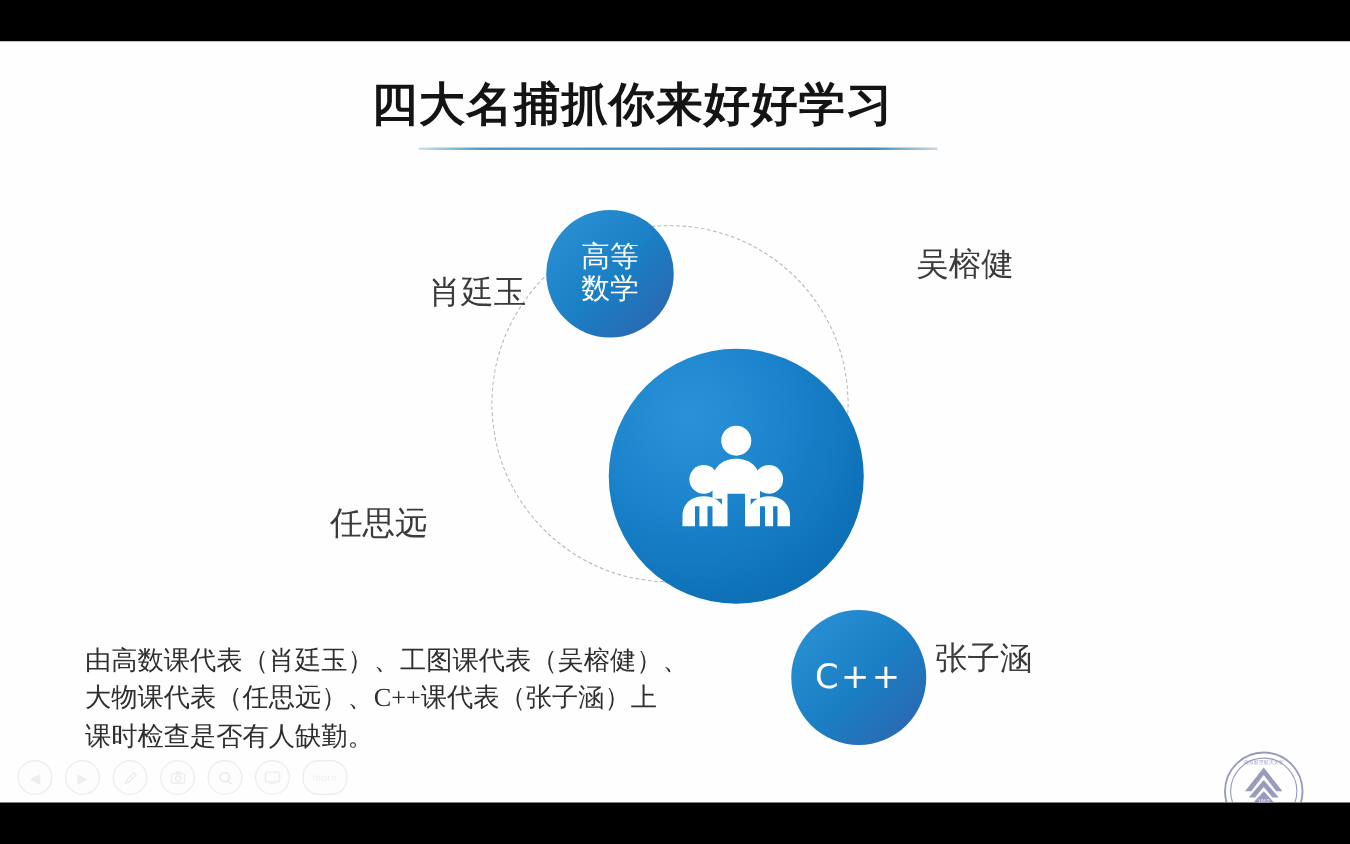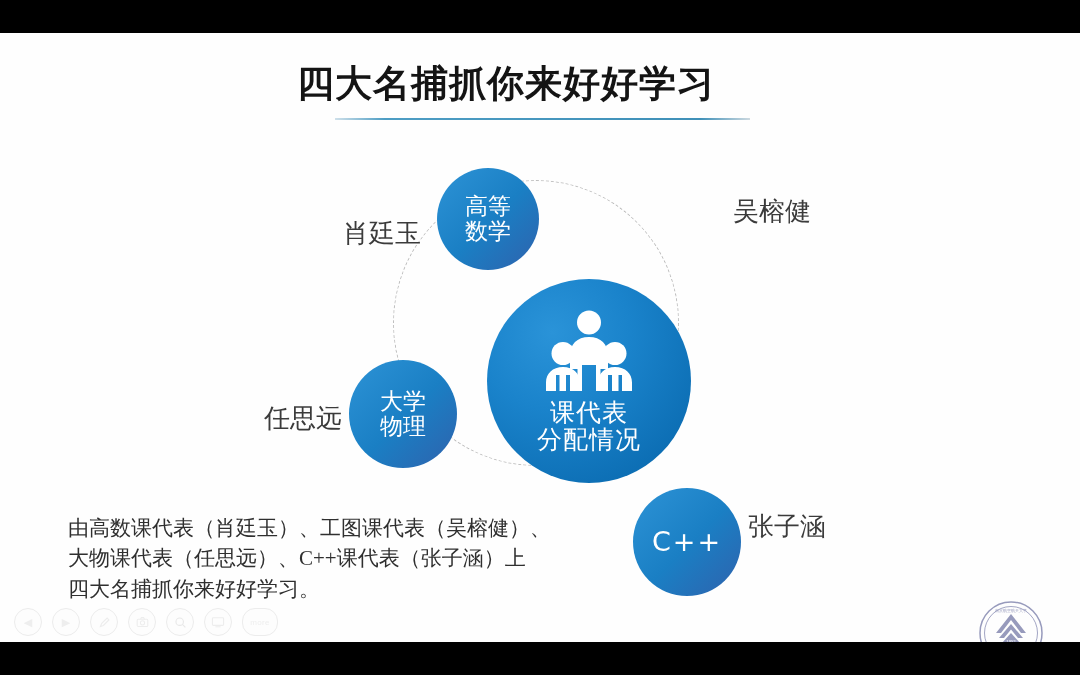--- a/index.html
+++ b/index.html
@@ -113,51 +113,43 @@
         <span>
           <svg class="people" viewBox="0 0 104 84" xmlns="http://www.w3.org/2000/svg" fill="#ffffff">
             <circle cx="52" cy="13.5" r="12"></circle>
             <path d="M52 28 C40 28 33 35.5 33 46 L33 60 L40.5 60 L40.5 82 L45 82 L45 56 L59 56 L59 82 L63.5 82 L63.5 60 L71 60 L71 46 C71 35.5 64 28 52 28 Z"></path>
             <circle cx="26" cy="44.5" r="11.5"></circle>
             <path d="M26 58 C15.5 58 9 64.5 9 73.5 L9 82 L15 82 L15 82 L19 82 L19 66 L22.5 66 L22.5 82 L29 82 L29 66 L33 66 L33 82 L43 82 L43 73.5 C43 64.5 36.5 58 26 58 Z"></path>
             <circle cx="78" cy="44.5" r="11.5"></circle>
             <path d="M78 58 C67.5 58 61 64.5 61 73.5 L61 82 L71 82 L71 66 L75 66 L75 82 L81.5 82 L81.5 66 L85 66 L85 82 L95 82 L95 73.5 C95 64.5 88.5 58 78 58 Z"></path>
           </svg>
         </span>
-        <span class="hub-text">
-          <span>课代表</span>
-          <span>分配情况</span>
-        </span>
       </div>
 
       <div class="bubble sat sat-math">
         <span>高等</span>
         <span>数学</span>
       </div>
       <div class="name-label nm-math">肖廷玉</div>
 
       <div class="name-label nm-draw">吴榕健</div>
 
-      <div class="bubble sat sat-phys">
-        <span>大学</span>
-        <span>物理</span>
-      </div>
       <div class="name-label nm-phys">任思远</div>
 
       <div class="bubble sat sat-cpp">
         <span>C++</span>
       </div>
       <div class="name-label nm-cpp">张子涵</div>
 
     </div>
 
     <div class="body-text">
       <div>由高数课代表（肖廷玉）、工图课代表（吴榕健）、</div>
       <div>大物课代表（任思远）、C++课代表（张子涵）上</div>
-      <div>四大名捕抓你来好好学习。</div>
+      <div>课时检查是否有人缺勤。</div>
     </div>
 
     <div class="toolbar">
       <div class="tb-btn">
         <span>◀</span>
       </div>
       <div class="tb-btn">
         <span>▶</span>
       </div>
       <div class="tb-btn">

